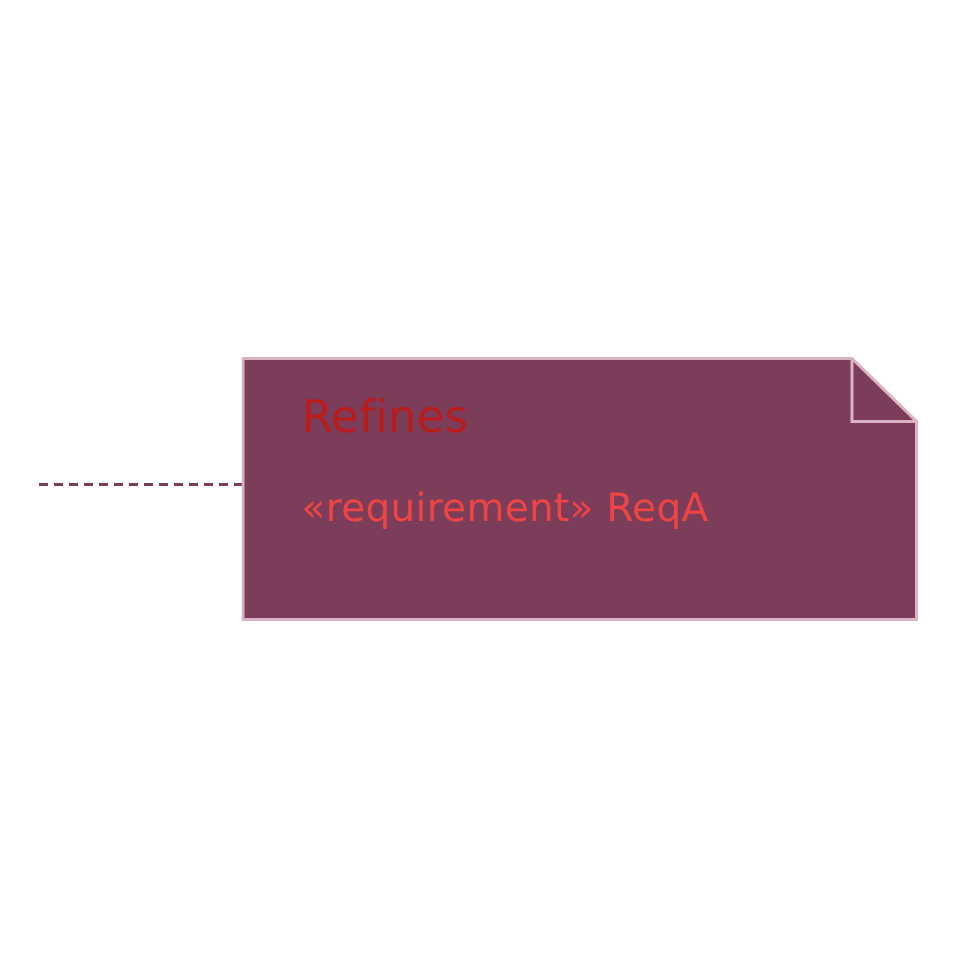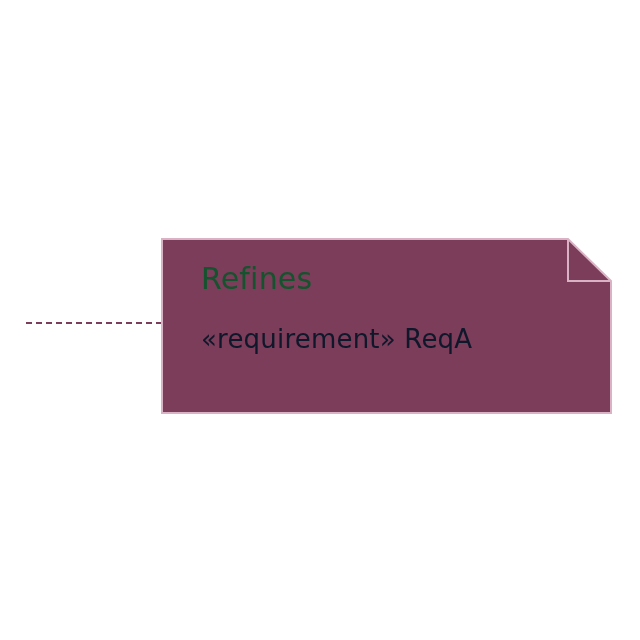--- a/index.html
+++ b/index.html
@@ -48,28 +48,28 @@
     top: 0;
     width: 451px;
     height: 176px;
     box-sizing: border-box;
     padding: 24px 40px 0 40px;
     display: flex;
     flex-direction: column;
     justify-content: flex-start;
   }
   .note-title {
-    color: #14532d;
+    color: #b91c1c;
     font-size: 30px;
     line-height: 1.15;
     letter-spacing: 0.2px;
     white-space: nowrap;
   }
   .note-subtitle {
-    color: #0f172a;
+    color: #ef4444;
     font-size: 26px;
     line-height: 1.15;
     letter-spacing: 0.2px;
     white-space: nowrap;
     margin-top: 28px;
   }
 </style>
 </head>
 <body>
 

